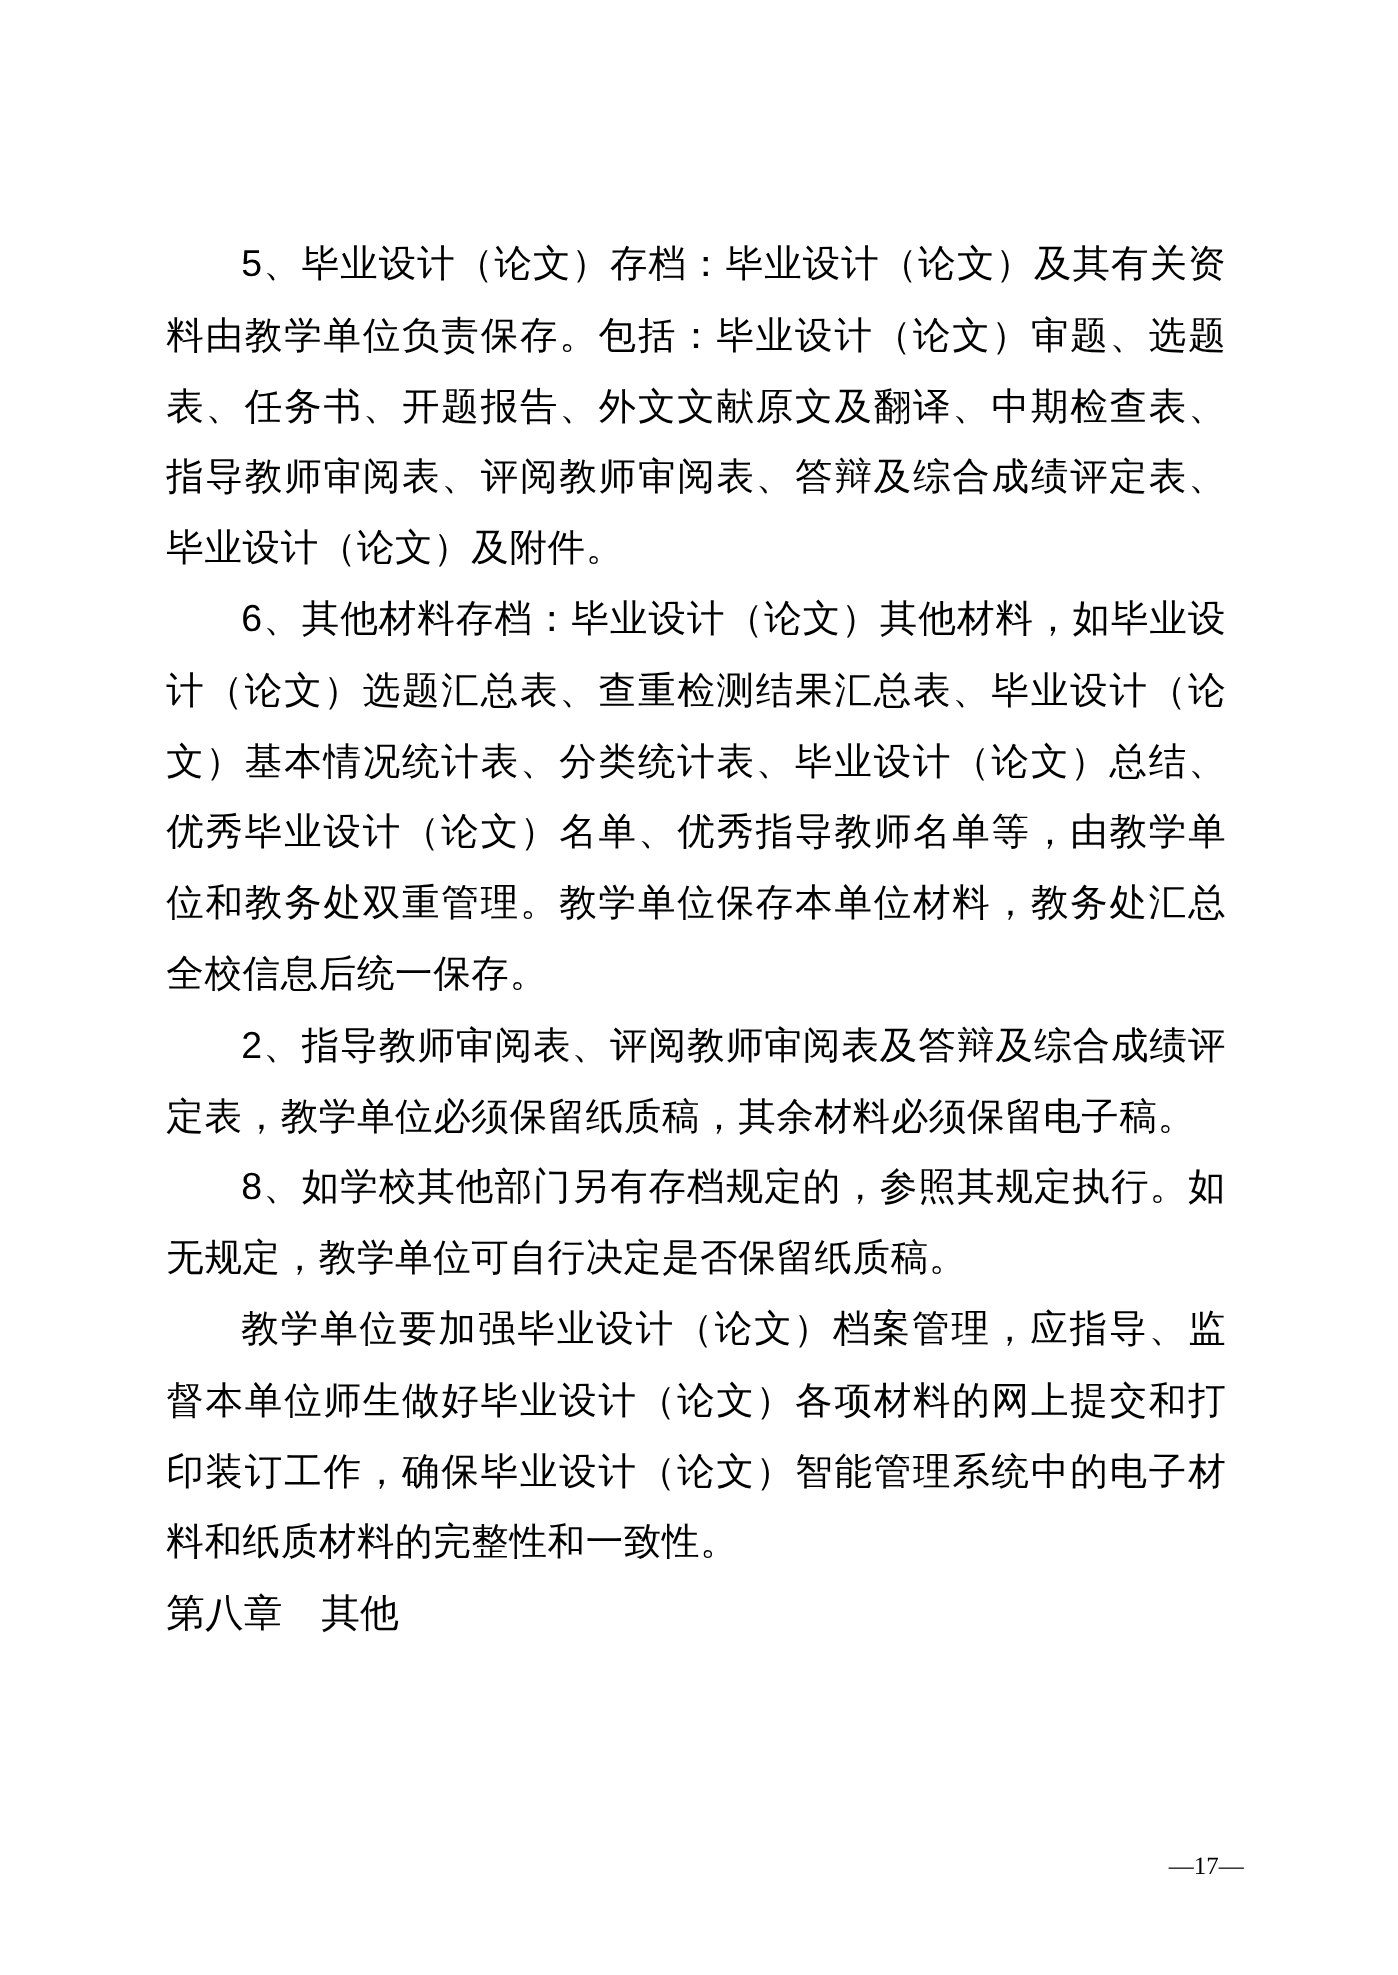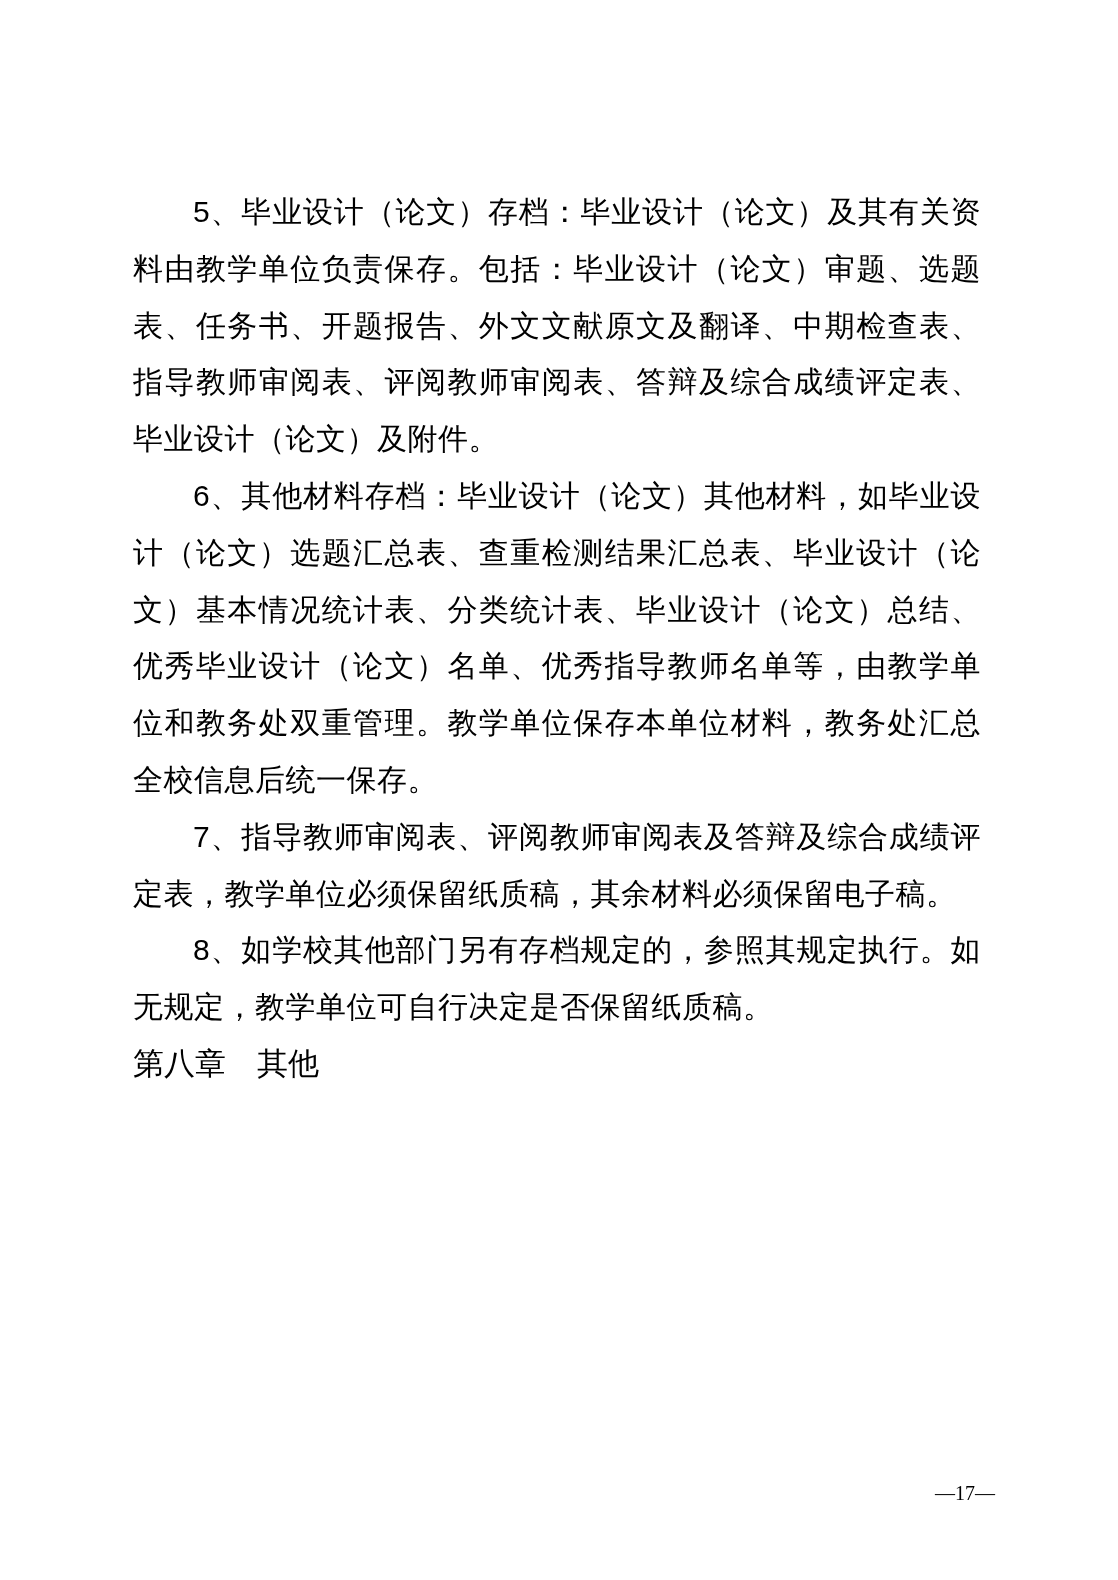--- a/index.html
+++ b/index.html
@@ -51,19 +51,20 @@
     color: #000000;
   }
 </style>
 </head>
 <body>
 
 <div class="page">
   <main class="body-text">
     <p class="para">5、毕业设计（论文）存档：毕业设计（论文）及其有关资料由教学单位负责保存。包括：毕业设计（论文）审题、选题表、任务书、开题报告、外文文献原文及翻译、中期检查表、指导教师审阅表、评阅教师审阅表、答辩及综合成绩评定表、毕业设计（论文）及附件。</p>
     <p class="para">6、其他材料存档：毕业设计（论文）其他材料，如毕业设计（论文）选题汇总表、查重检测结果汇总表、毕业设计（论文）基本情况统计表、分类统计表、毕业设计（论文）总结、优秀毕业设计（论文）名单、优秀指导教师名单等，由教学单位和教务处双重管理。教学单位保存本单位材料，教务处汇总全校信息后统一保存。</p>
-    <p class="para">7、指导教师审阅表、评阅教师审阅表及答辩及综合成绩评定表，教学单位必须保留纸质稿，其余材料必须保留电子稿。</p>
+    <p class="para">2、指导教师审阅表、评阅教师审阅表及答辩及综合成绩评定表，教学单位必须保留纸质稿，其余材料必须保留电子稿。</p>
     <p class="para">8、如学校其他部门另有存档规定的，参照其规定执行。如无规定，教学单位可自行决定是否保留纸质稿。</p>
+    <p class="para">教学单位要加强毕业设计（论文）档案管理，应指导、监督本单位师生做好毕业设计（论文）各项材料的网上提交和打印装订工作，确保毕业设计（论文）智能管理系统中的电子材料和纸质材料的完整性和一致性。</p>
     <h2 class="chapter-heading">第八章　其他</h2>
   </main>
 
   <div class="page-number">—17—</div>
 </div>
 
 </body></html>

